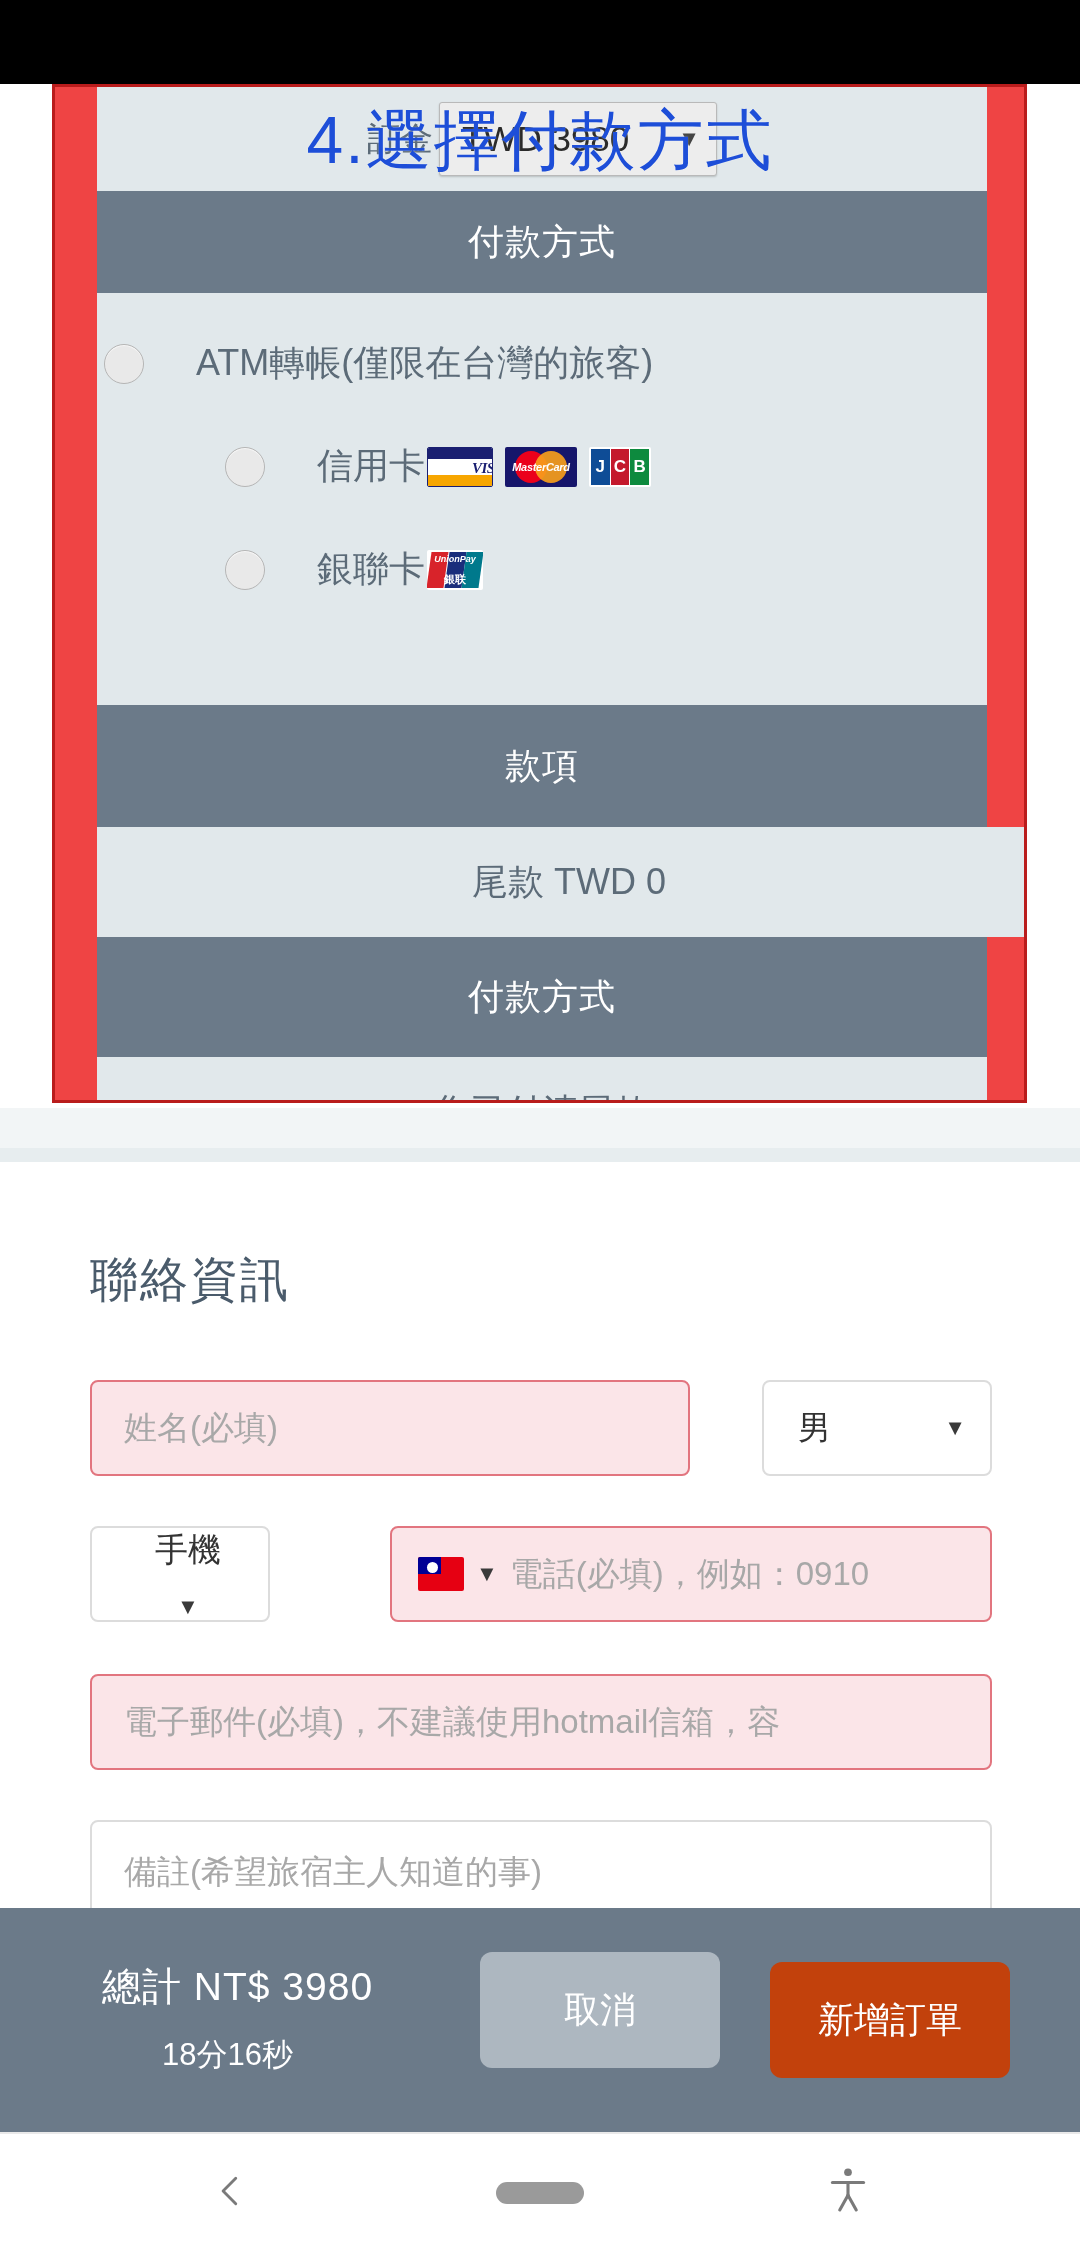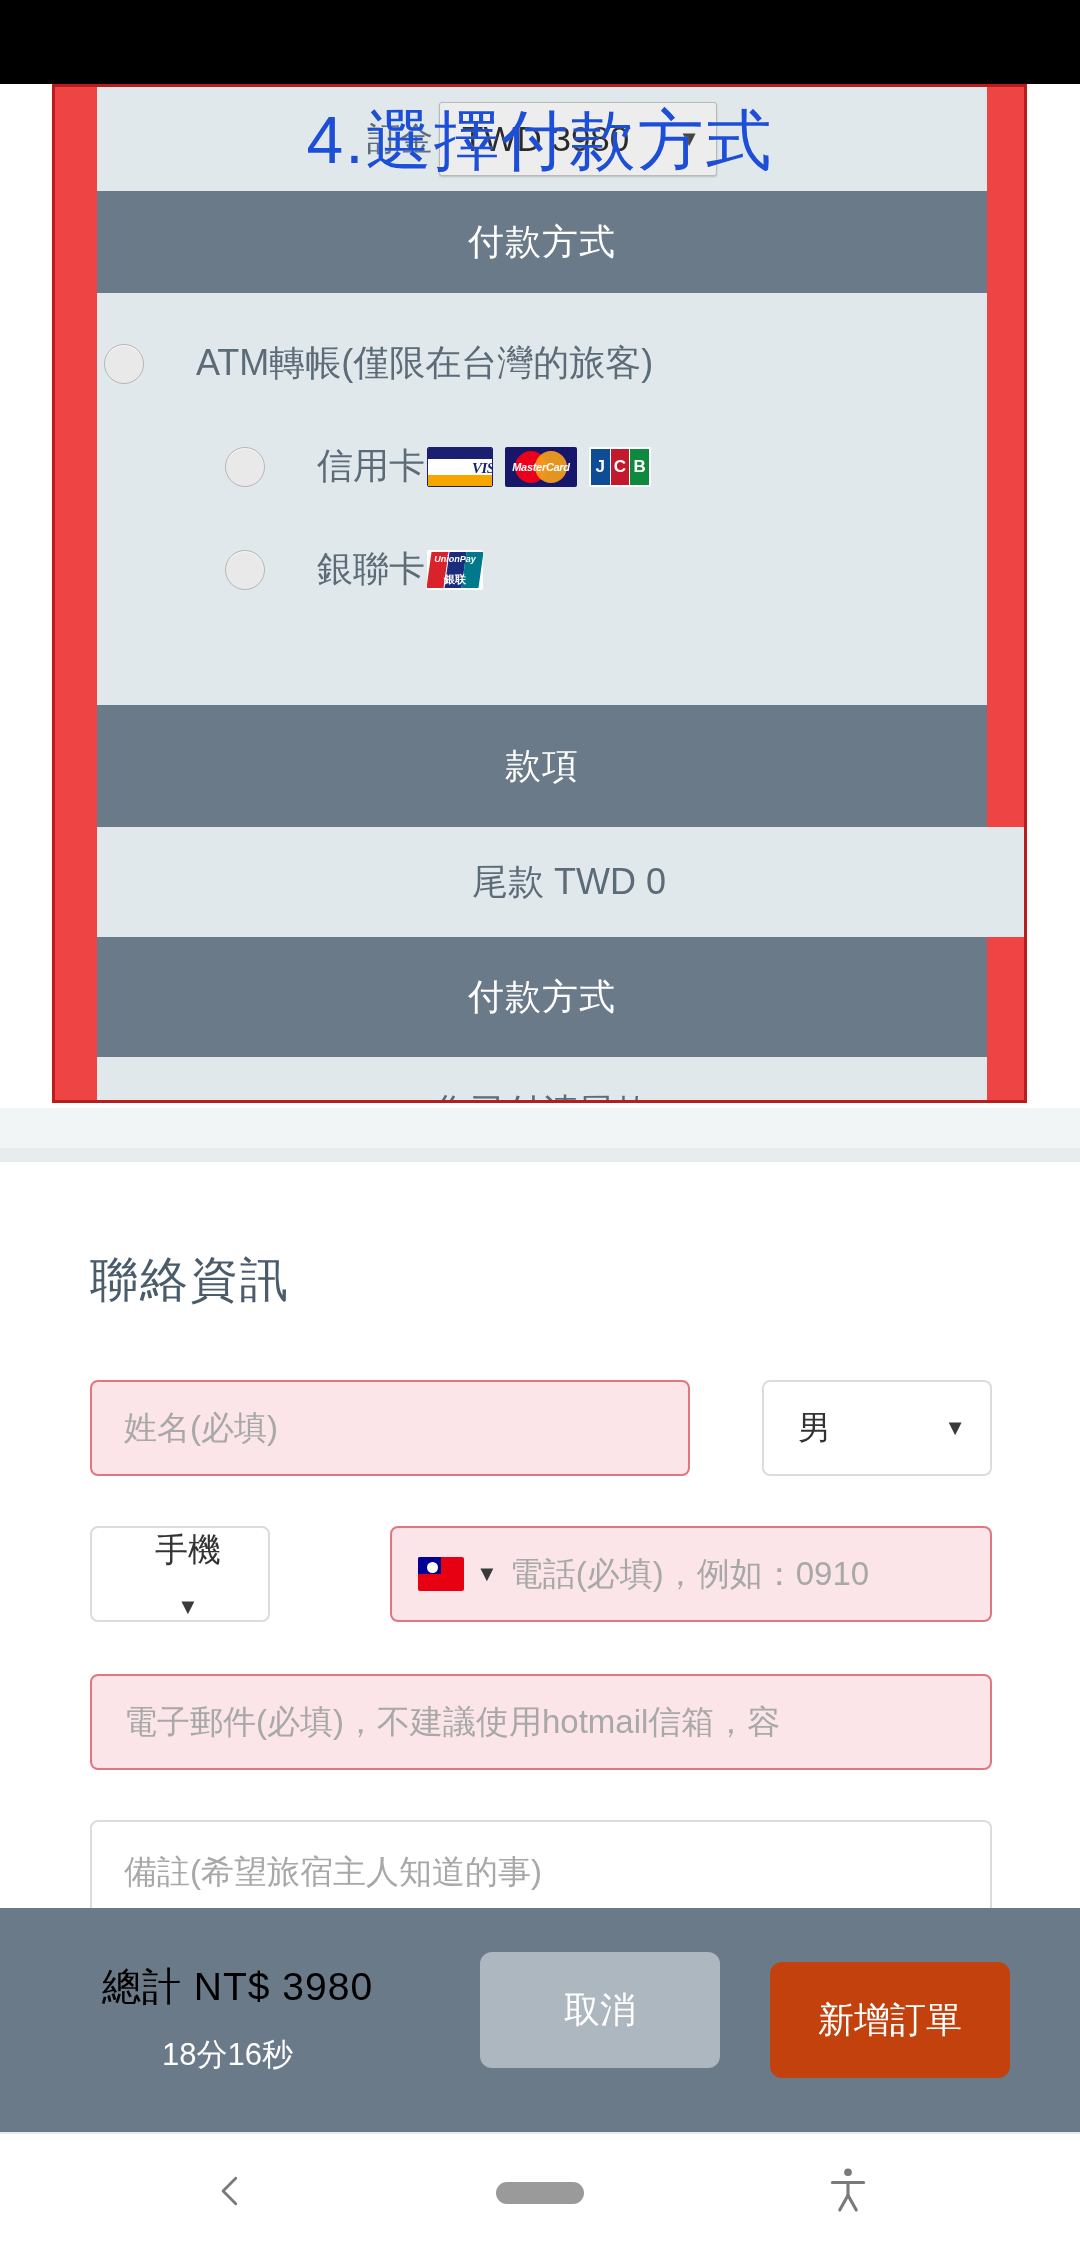--- a/index.html
+++ b/index.html
@@ -148,21 +148,21 @@
   .flagbox .blue { position:absolute; left:0; top:0; width:50%; height:50%; background:#000095; }
   .flagbox .sun { position:absolute; left:9px; top:5px; width:11px; height:11px; border-radius:50%;
                   background:#fff; }
   .phtxt { color:#a8a8a8; white-space:nowrap; overflow:hidden; }
 
   
   .summary {
     position:absolute; left:0; top:1908px; width:1080px; height:224px;
     background:#6b7a89;
   }
-  .sum-total { position:absolute; left:102px; top:52px; font-size:39px; color:#000000; letter-spacing:1px; }
+  .sum-total { position:absolute; left:102px; top:52px; font-size:39px; color:#ffffff; letter-spacing:1px; }
   .sum-timer { position:absolute; left:162px; top:126px; font-size:31px; color:#fff; }
   .btn {
     position:absolute; border-radius:12px; display:flex; align-items:center;
     justify-content:center; font-size:36px; color:#fff;
   }
   .btn-cancel { left:480px; top:44px; width:240px; height:116px; background:#adb7c0; }
   .btn-add    { left:770px; top:54px; width:240px; height:116px; background:#c2410c; }
 
   
   .navbar { position:absolute; left:0; top:2132px; width:1080px; height:114px; background:#fff;

